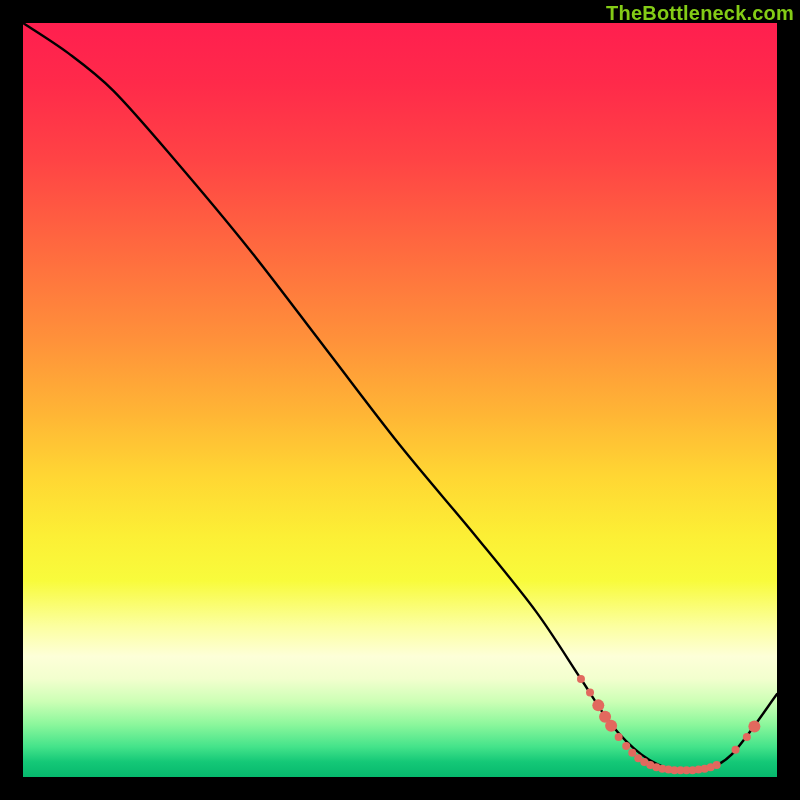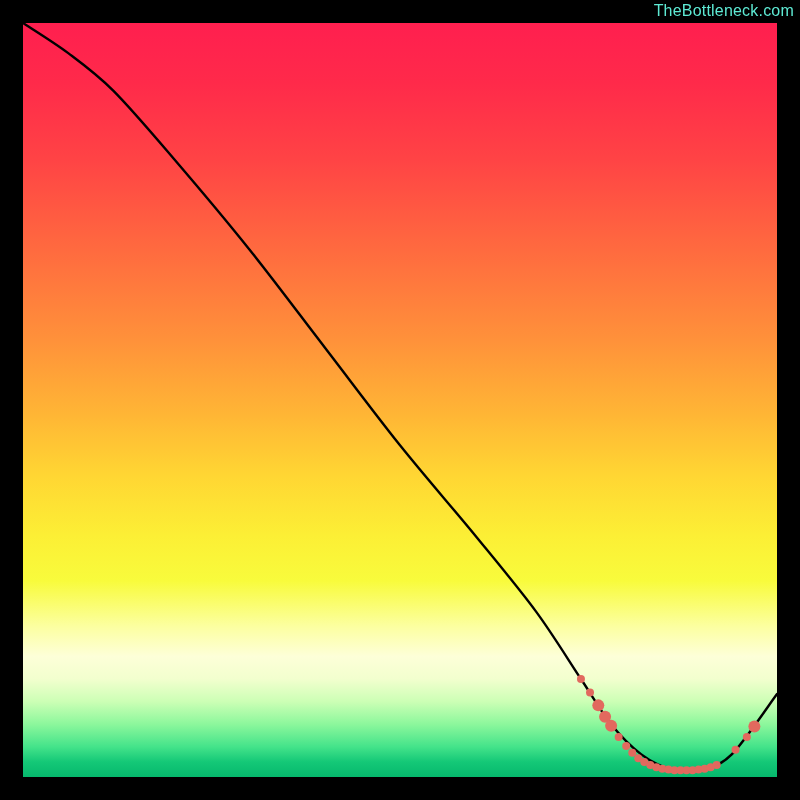--- a/index.html
+++ b/index.html
@@ -50,23 +50,23 @@
     left: 0;
     top: 0;
     width: 754px;
     height: 754px;
     overflow: visible;
   }
   .watermark {
     position: absolute;
     top: 2px;
     right: 6px;
-    color: #5eead4;
-    font-size: 16px;
-    font-weight: 400;
+    color: #84cc16;
+    font-size: 20px;
+    font-weight: 700;
     letter-spacing: 0.2px;
     user-select: none;
   }
 </style>
 </head>
 <body>
 
 <div class="stage">
   <div class="plot">
     <svg class="curve" viewBox="0 0 754 754" preserveAspectRatio="none">

